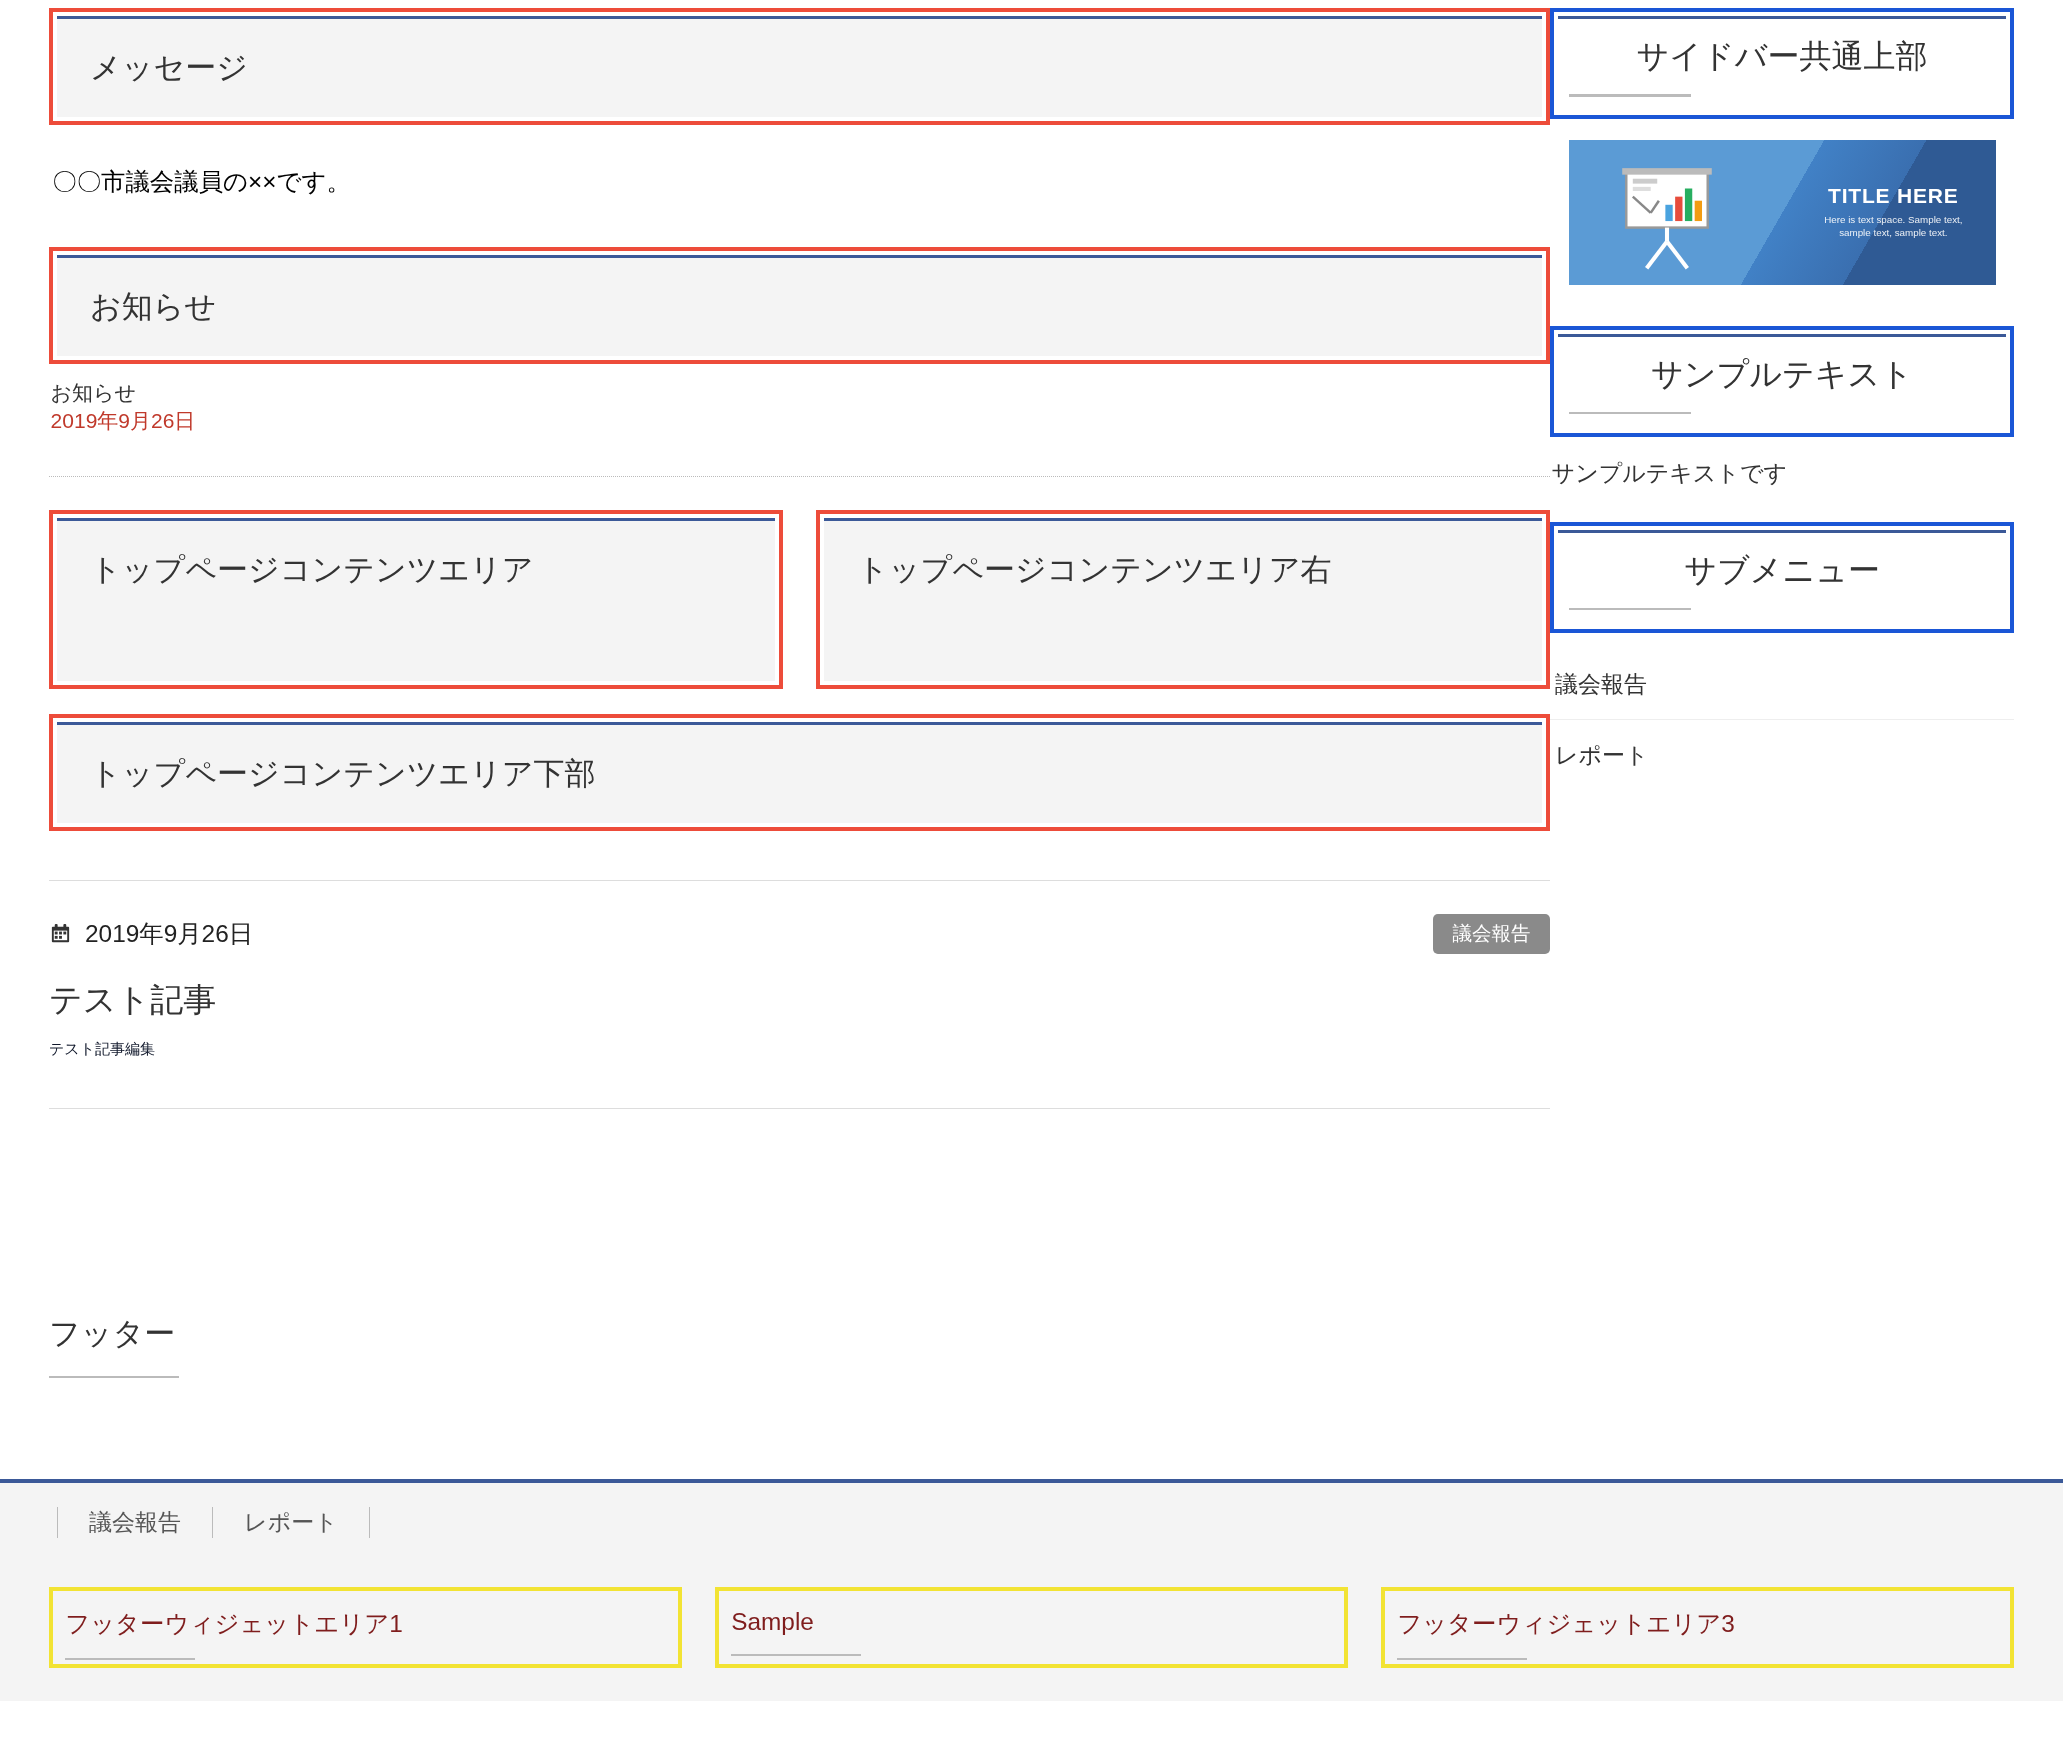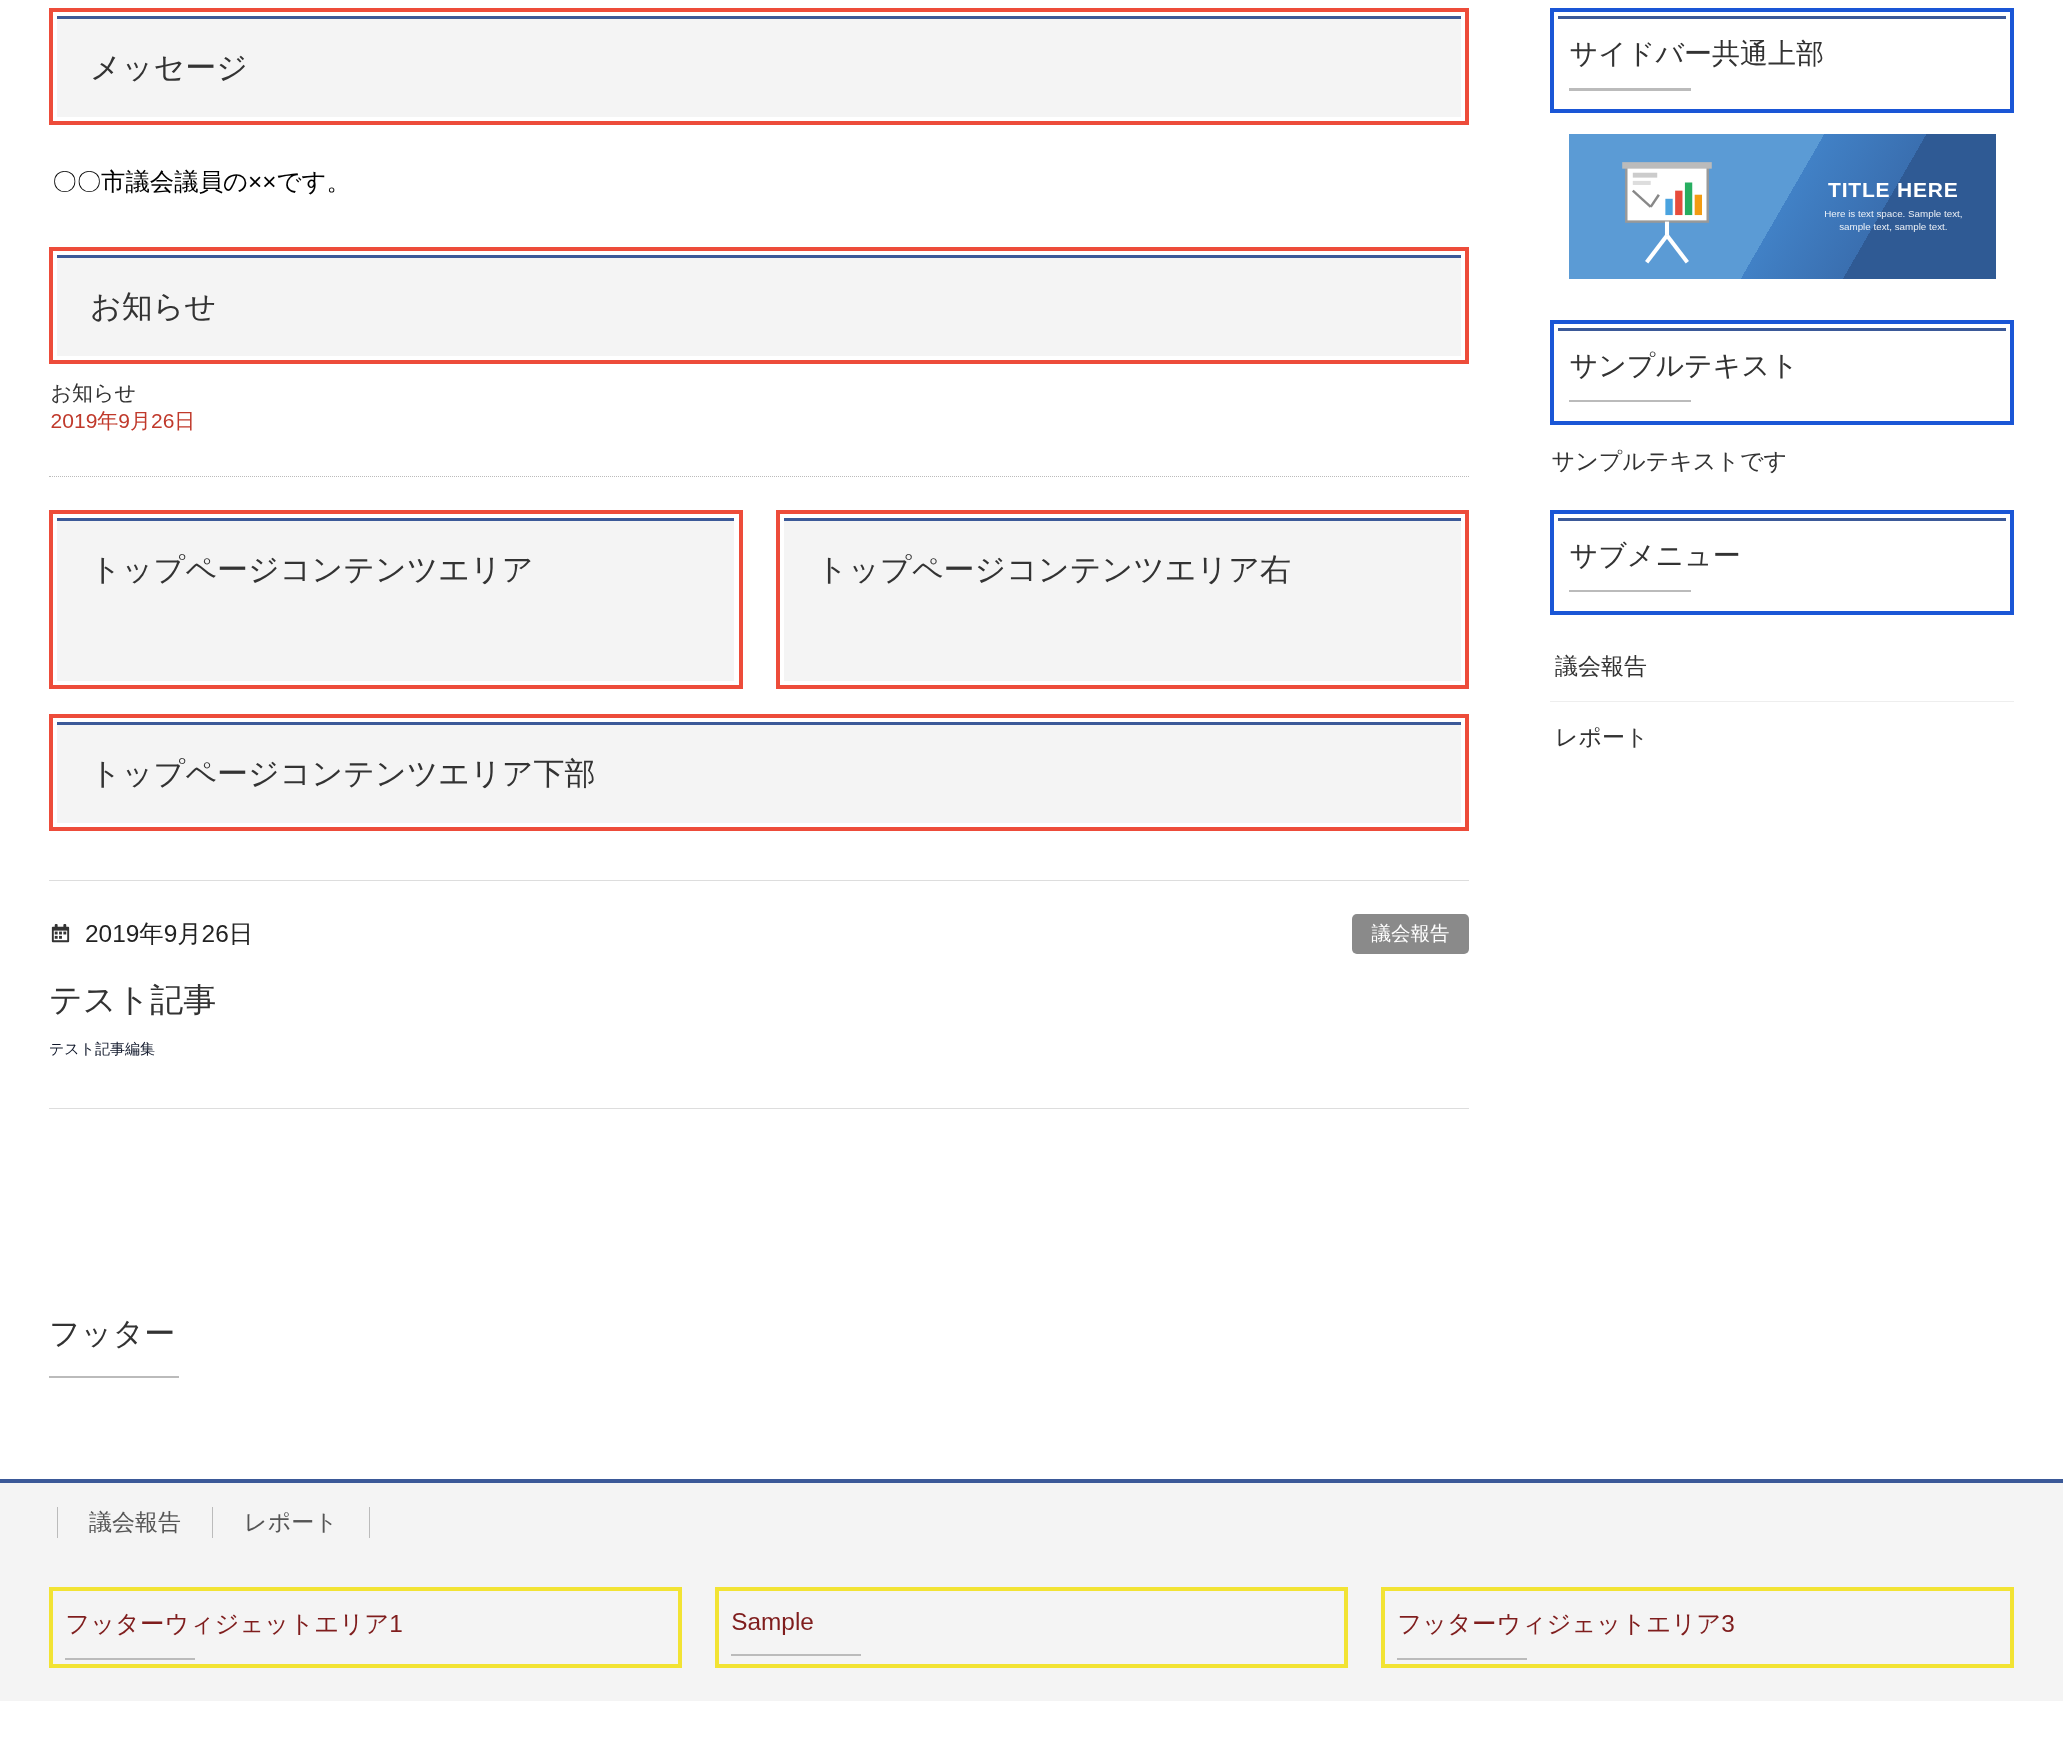--- a/index.html
+++ b/index.html
@@ -8,21 +8,20 @@
     color: #333;
     background: #fff;
     font-size: 23px;
   }
   .page {
     width: 2063px;
     padding: 8.1px 49px 0 49px;
   }
   .columns {
     display: flex;
-    gap: 81px;
   }
   .main-col {
     flex: 1;
     min-width: 0;
   }
   .side-col {
     width: 464px;
   }
 
   
@@ -115,26 +114,27 @@
     color: #0f172a;
   }
 
   
   .side-section-box {
     background: #fff;
     border-top: 3.3px solid #3b5998;
     padding: 16.3px 11.4px 0 11.4px;
   }
   .side-title {
-    font-size: 28px;
+    font-size: 32px;
     font-weight: 400;
     color: #333;
     padding-bottom: 13px;
     margin-bottom: 1.6px;
     position: relative;
+    text-align: center;
   }
   .side-title::after {
     content: "";
     display: block;
     width: 122px;
     height: 2.4px;
     background: #bbb;
     margin-top: 14.7px;
   }
   .side-text {

